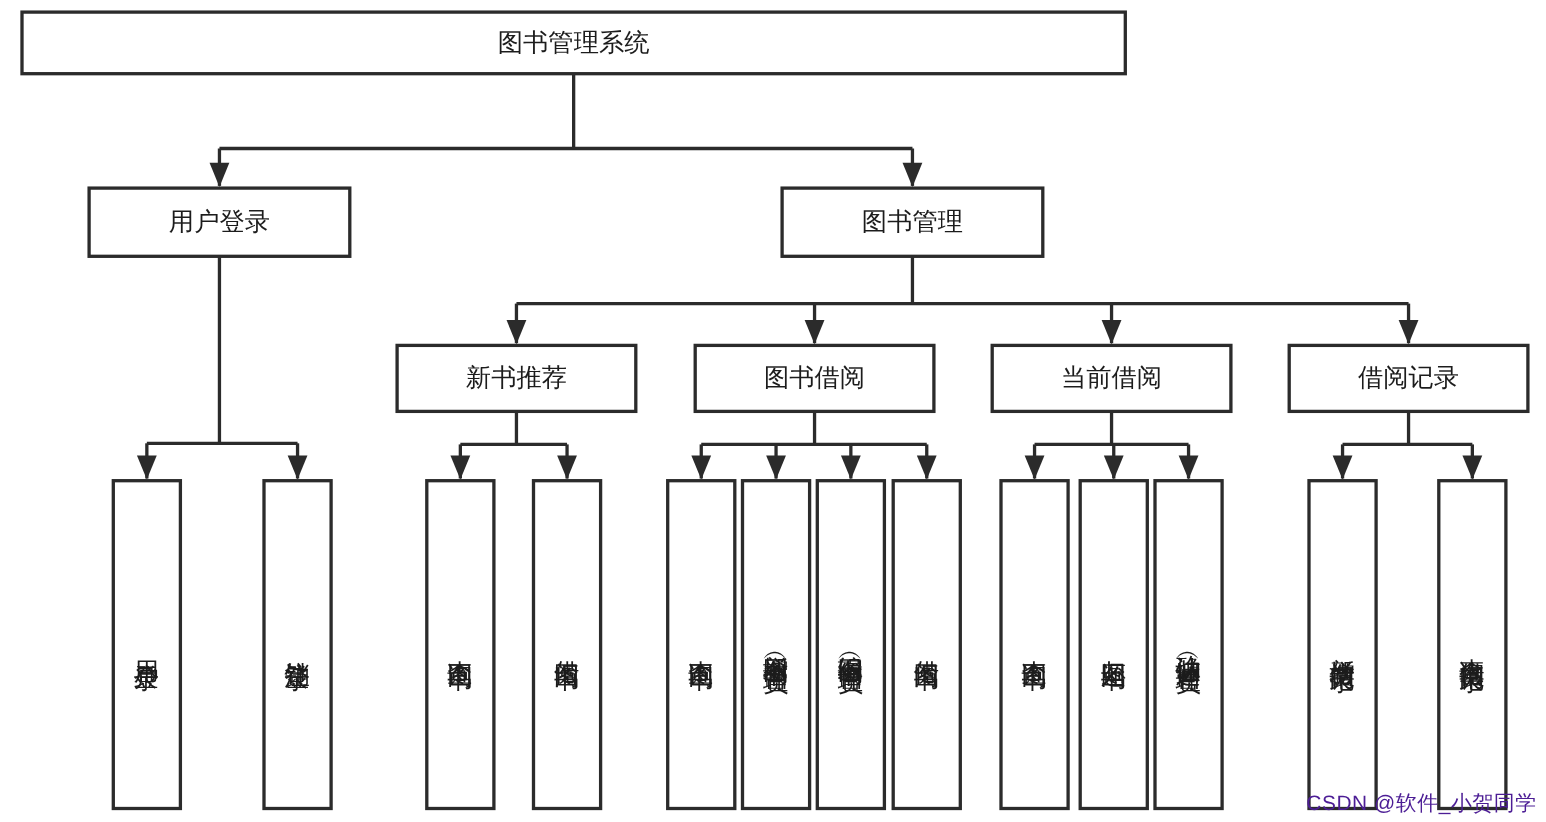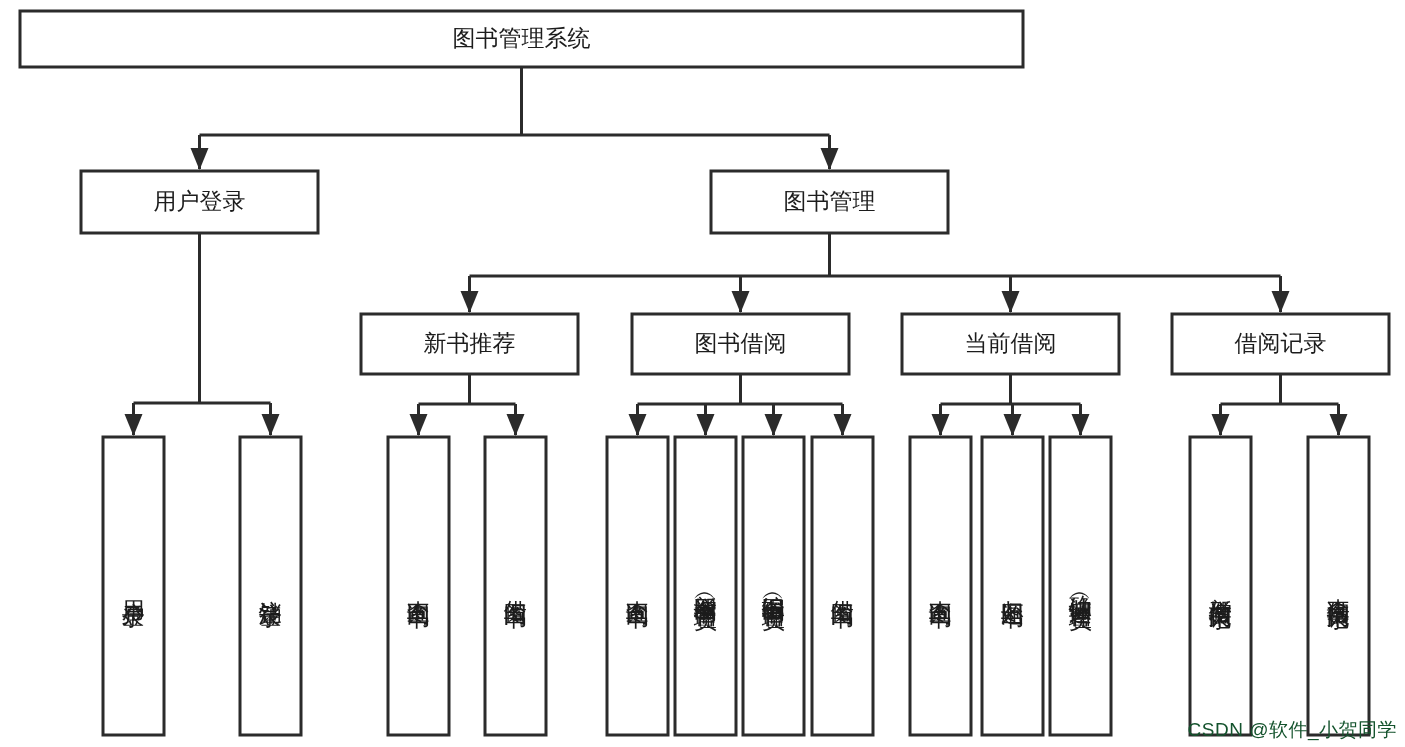--- a/index.html
+++ b/index.html
@@ -66,21 +66,21 @@
     letter-spacing: 2px;
     white-space: nowrap;
     text-align: center;
   }
   .watermark {
     position: absolute;
     right: 8px;
     bottom: 4px;
     font-family: "Liberation Sans", "DejaVu Sans", sans-serif;
     font-size: 19px;
-    color: #14532d;
+    color: #4c1d95;
     letter-spacing: 0.5px;
     user-select: none;
     white-space: nowrap;
   }
 </style>
 </head>
 <body>
 
 <div id="diagram-root">
 

